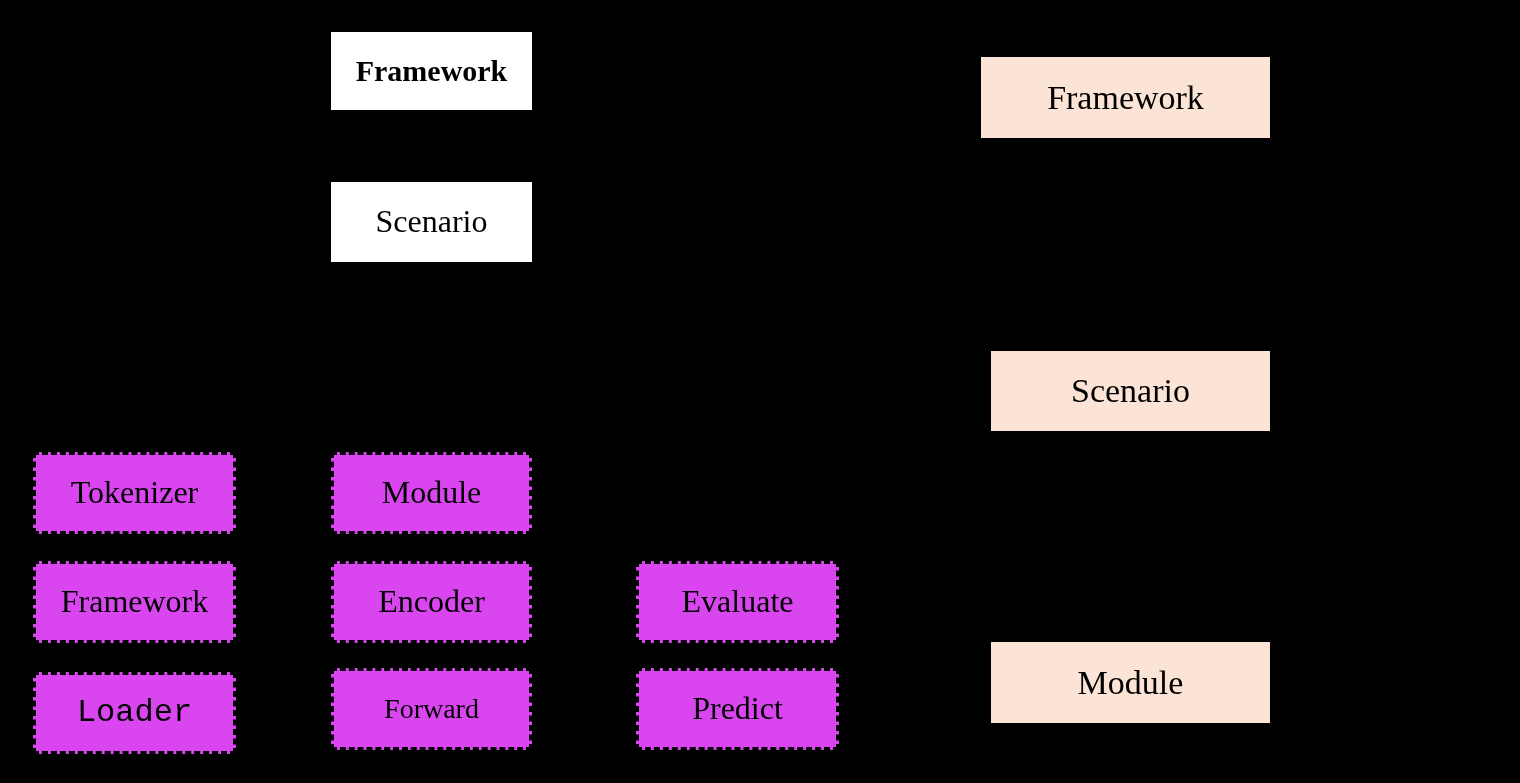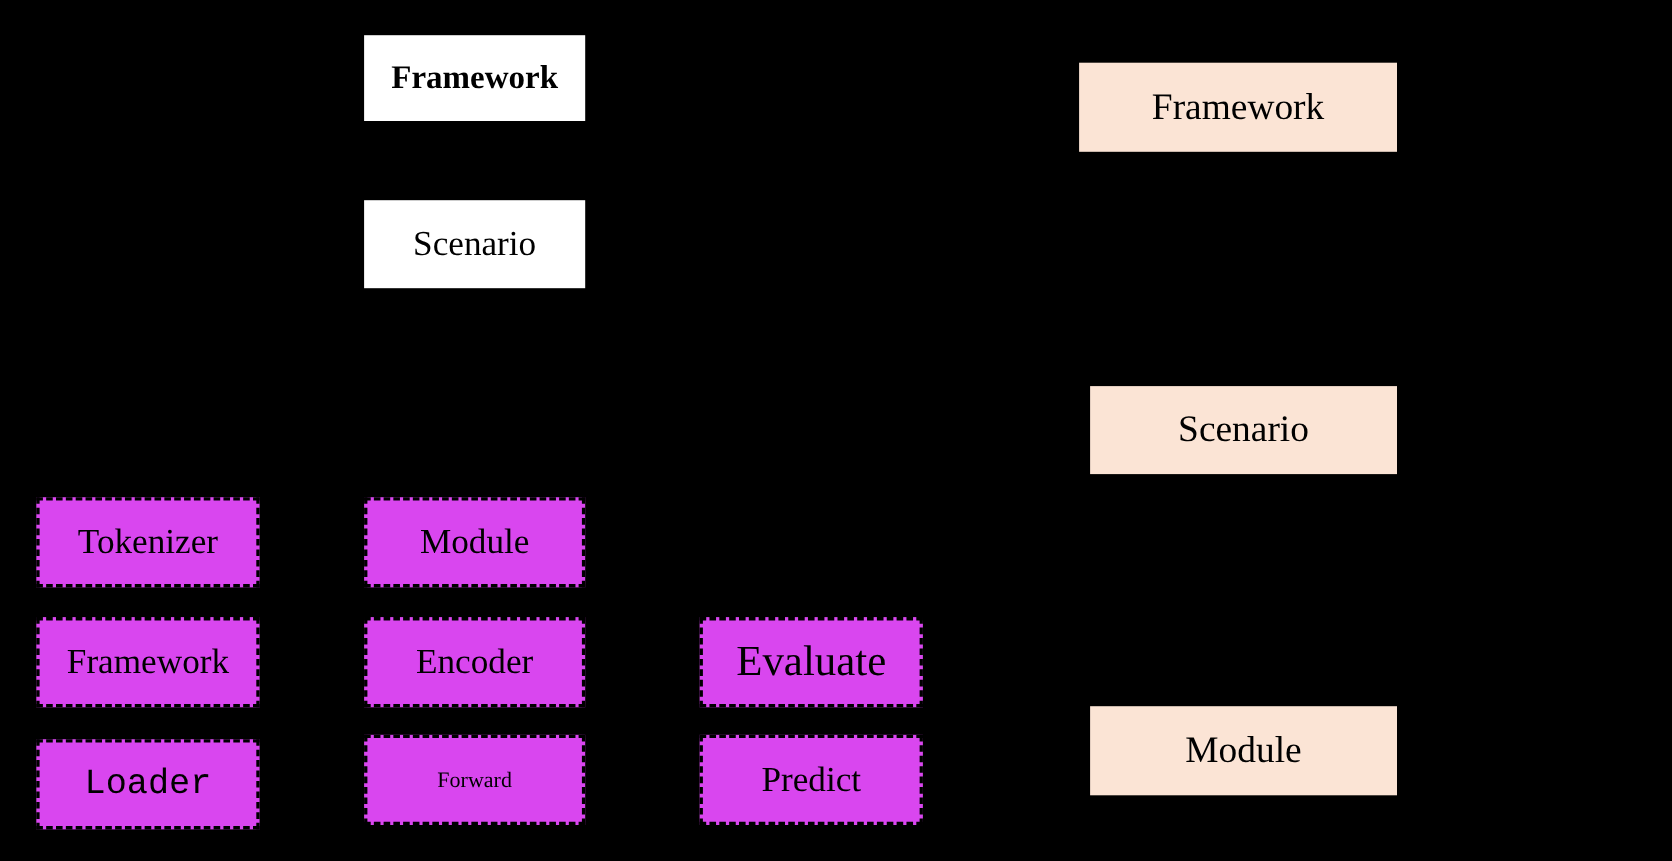--- a/index.html
+++ b/index.html
@@ -78,24 +78,24 @@
     <div class="node dashed" style="left: 33px; top: 672px; width: 203px; height: 82px; font-family: Liberation Mono, monospace;">
       <span class="label" style="font-size: 32px;">Loader</span>
     </div>
     <div class="node dashed" style="left: 331px; top: 452px; width: 201px; height: 82px;">
       <span class="label" style="font-size: 32px;">Module</span>
     </div>
     <div class="node dashed" style="left: 331px; top: 561px; width: 201px; height: 82px; align-items: center;">
       <span class="label" style="font-size: 32px;">Encoder</span>
     </div>
     <div class="node dashed" style="left: 331px; top: 668px; width: 201px; height: 82px;">
-      <span class="label" style="font-size: 20px; text-align: right;">Forward</span>
+      <span class="label" style="font-size: 28px; text-align: right;">Forward</span>
     </div>
     <div class="node dashed" style="left: 636px; top: 561px; width: 203px; height: 82px;">
-      <span class="label" style="font-size: 39px;">Evaluate</span>
+      <span class="label" style="font-size: 32px;">Evaluate</span>
     </div>
     <div class="node dashed" style="left: 636px; top: 668px; width: 203px; height: 82px; align-items: center;">
       <span class="label" style="font-size: 32px;">Predict</span>
     </div>
     <div class="node peach" style="left: 981px; top: 57px; width: 289px; height: 81px;">
       <span class="label" style="font-size: 34px;">Framework</span>
     </div>
     <div class="node peach" style="left: 991px; top: 351px; width: 279px; height: 80px;">
       <span class="label" style="font-size: 34px;">Scenario</span>
     </div>

